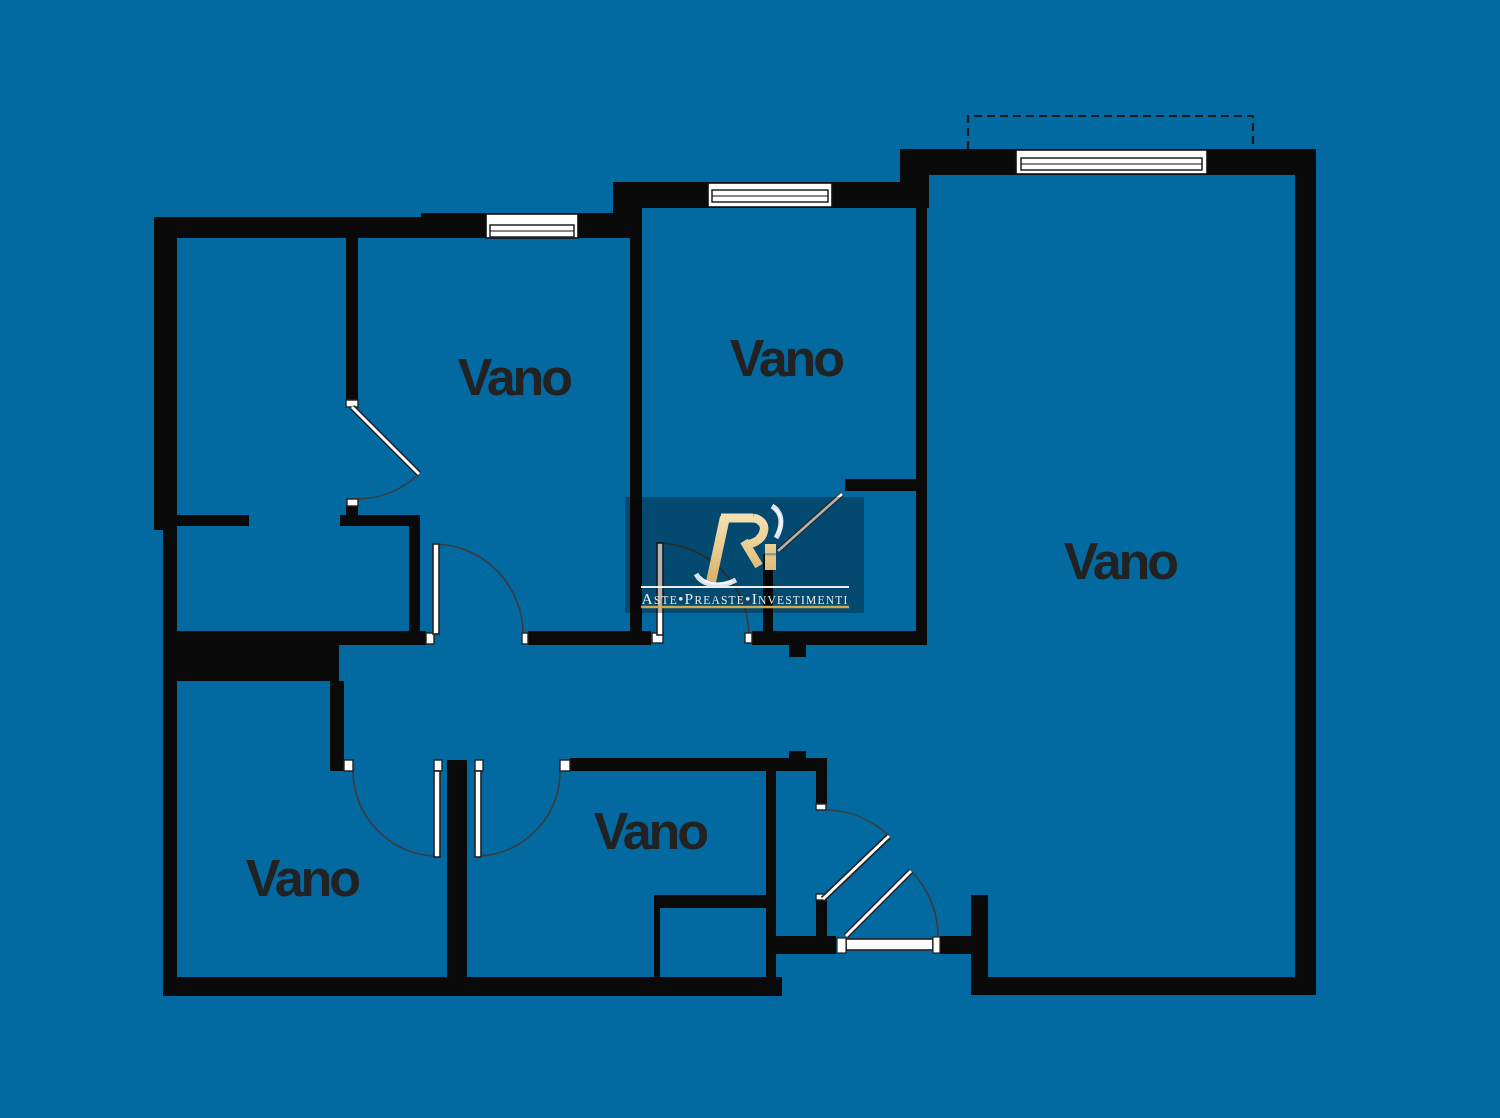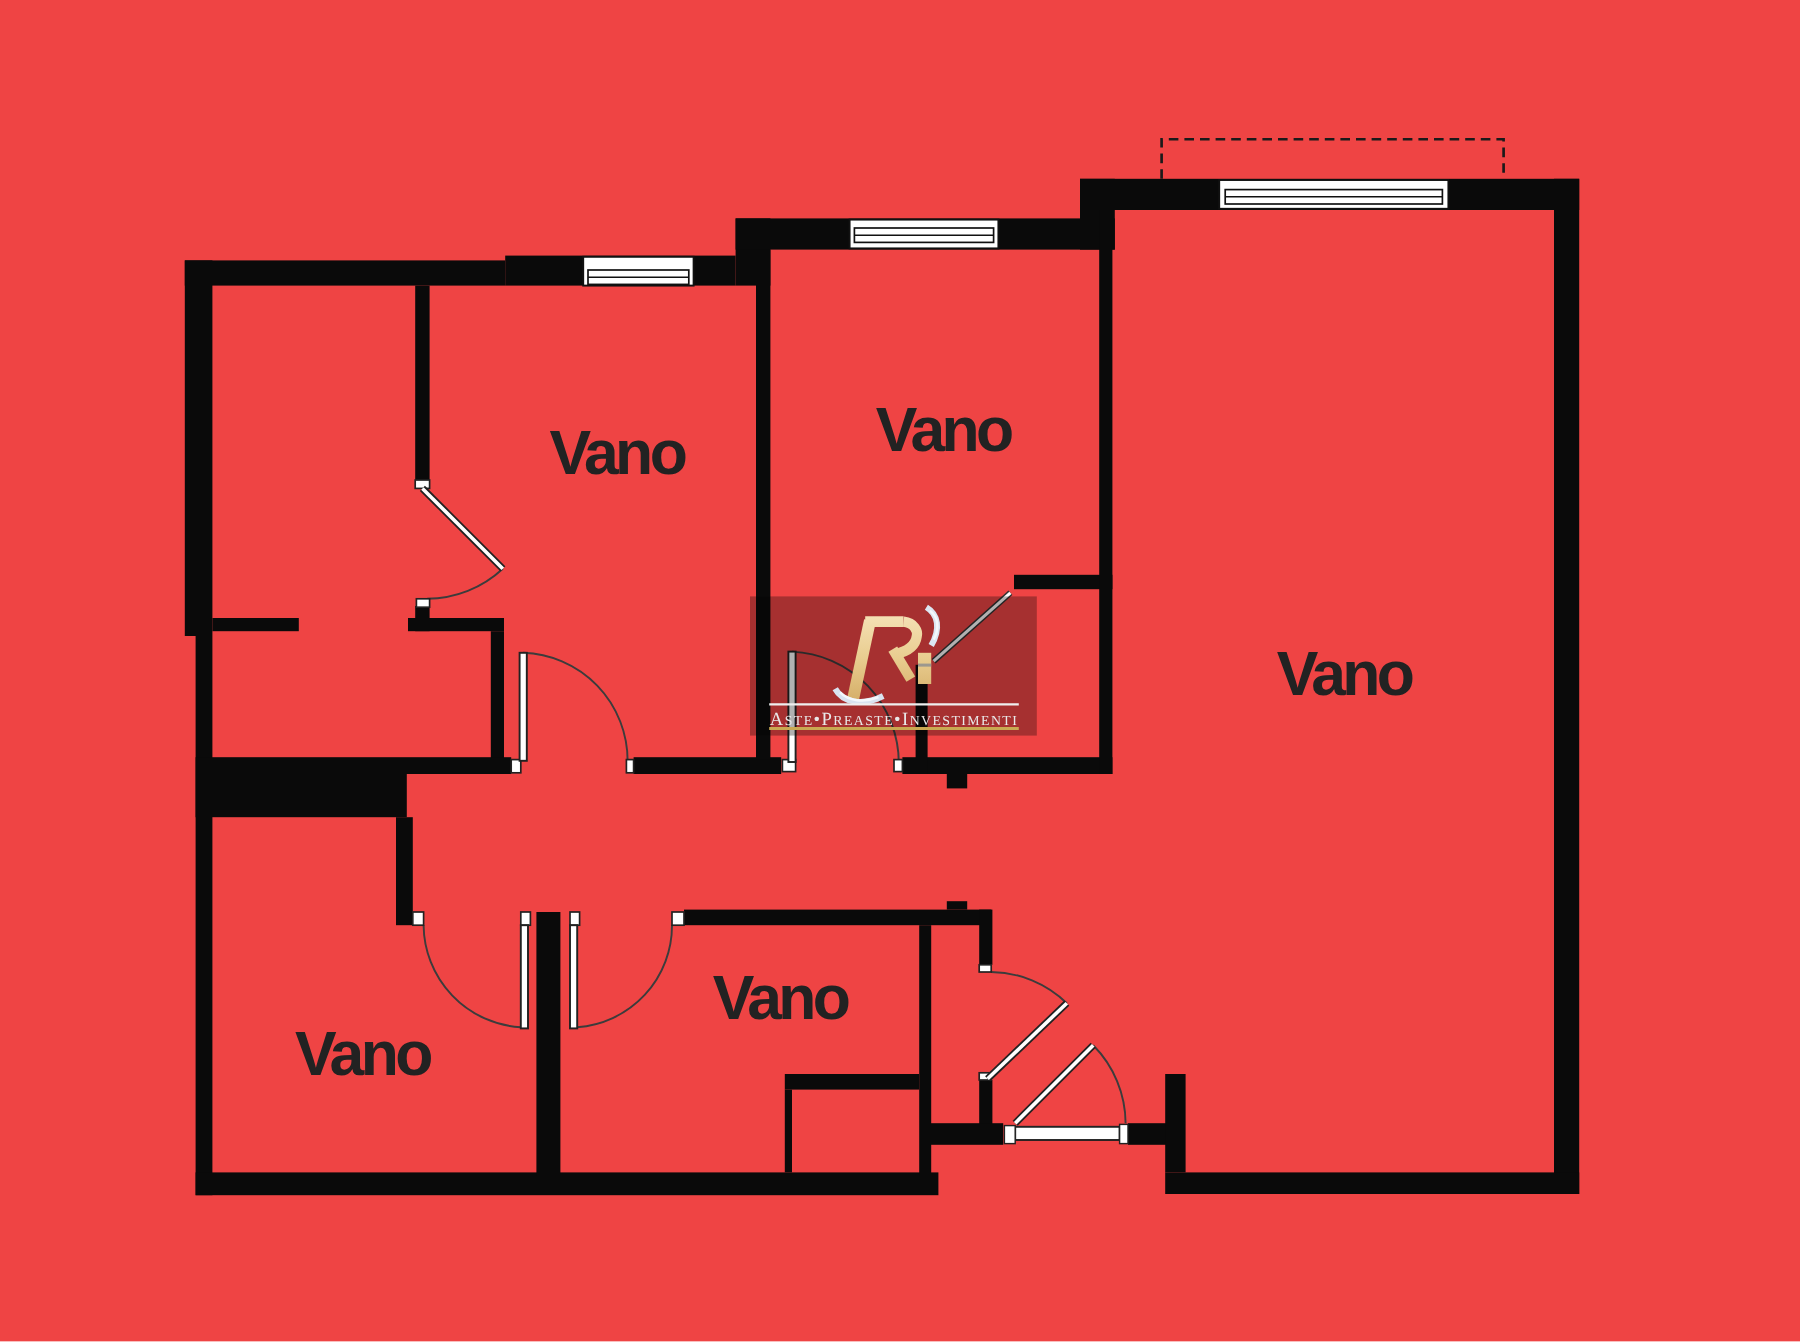--- a/index.html
+++ b/index.html
@@ -1,16 +1,16 @@
 <!DOCTYPE html>
 <html><head>
 <meta charset="utf-8">
 <style>
   html,body{margin:0;padding:0;background:#ffffff;}
-  #plan{position:relative;width:1500px;height:1118px;background:#ef4444;overflow:hidden;}
+  #plan{position:relative;width:1500px;height:1118px;background:#0369a1;overflow:hidden;}
   svg{position:absolute;left:0;top:0;}
   .wm{position:absolute;left:625px;top:497px;width:239px;height:116px;background:#b1b1b1;mix-blend-mode:multiply;}
 </style>
 </head>
 <body>
 <div id="plan">
 <svg width="1500" height="1118" viewBox="0 0 1500 1118" font-family="'Liberation Sans', sans-serif">
   <defs>
     <linearGradient id="gold" x1="0" y1="0" x2="0.6" y2="1">
       <stop offset="0" stop-color="#f2ddb0"></stop>

